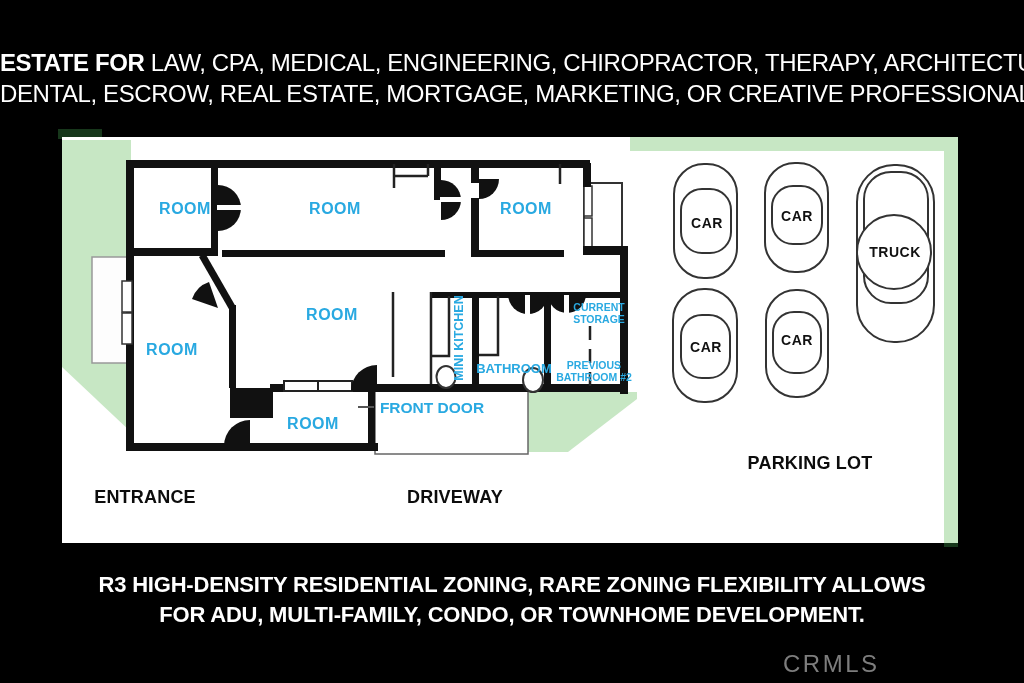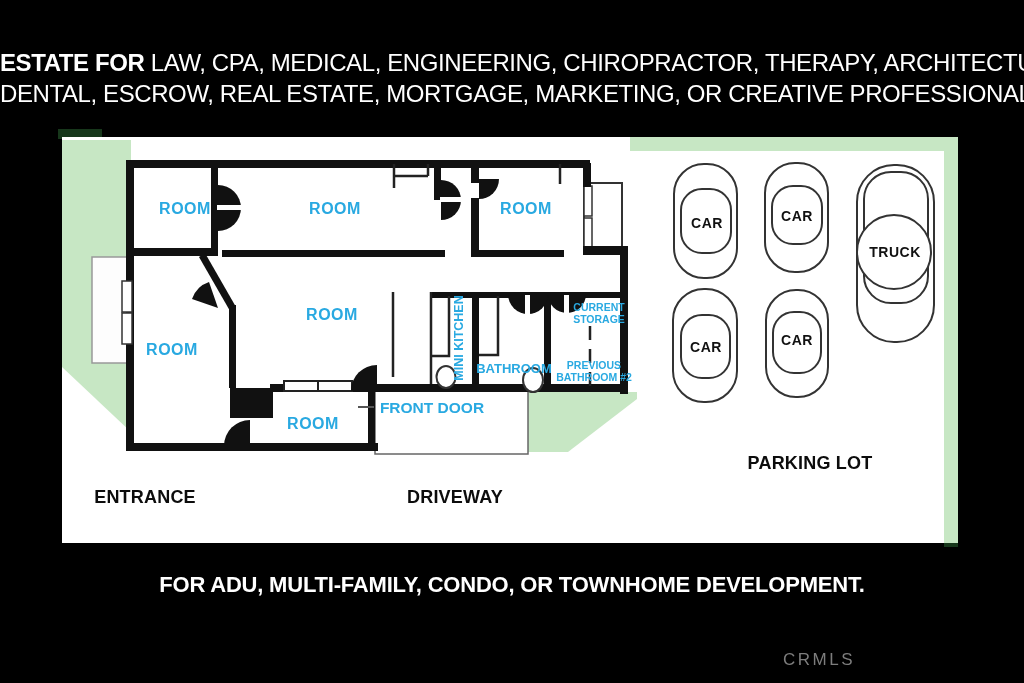--- a/index.html
+++ b/index.html
@@ -8,21 +8,21 @@
   .stage{position:absolute;inset:0;}
   .hdr{position:absolute;left:0;top:47px;width:1024px;text-align:center;
        color:#fff;font-size:24px;line-height:31px;letter-spacing:-0.4px;
        font-weight:400;white-space:nowrap;}
   .hdr .b{font-weight:700;}
   .ftr{position:absolute;left:0;top:570px;width:1024px;text-align:center;
        color:#fff;font-size:22px;line-height:30px;letter-spacing:-0.2px;
        white-space:nowrap;}
   .ftr .l1{font-weight:700;}
   .ftr .l2{font-weight:700;}
-  .wm{position:absolute;left:783px;top:650px;color:#7d7d7d;font-size:17px;
+  .wm{position:absolute;left:783px;top:650px;color:#7d7d7d;font-size:24px;
       letter-spacing:2.5px;font-weight:400;}
   svg text{font-family:"Liberation Sans",sans-serif;}
   .roomlbl{fill:#29a9e1;font-weight:700;font-size:16px;letter-spacing:0.5px;}
   .smlbl{fill:#29a9e1;font-weight:700;}
   .blklbl{fill:#0c0c0c;font-weight:700;font-size:18px;letter-spacing:0.2px;}
   .carlbl{fill:#111;font-weight:700;font-size:14px;letter-spacing:0.5px;}
 </style>
 </head>
 <body>
 
@@ -165,19 +165,20 @@
         <text class="carlbl" x="797" y="221">CAR</text>
         <text class="carlbl" x="895" y="257">TRUCK</text>
         <text class="carlbl" x="706" y="352">CAR</text>
         <text class="carlbl" x="797" y="345">CAR</text>
       </g>
     </g>
   </svg>
 
   
   <div class="ftr">
+    <div class="l1">R3 HIGH-DENSITY RESIDENTIAL ZONING, RARE ZONING FLEXIBILITY ALLOWS</div>
     <div class="l2">FOR ADU, MULTI-FAMILY, CONDO, OR TOWNHOME DEVELOPMENT.</div>
   </div>
 
   
   <div class="wm">CRMLS</div>
 
 </div>
 
 </body></html>

